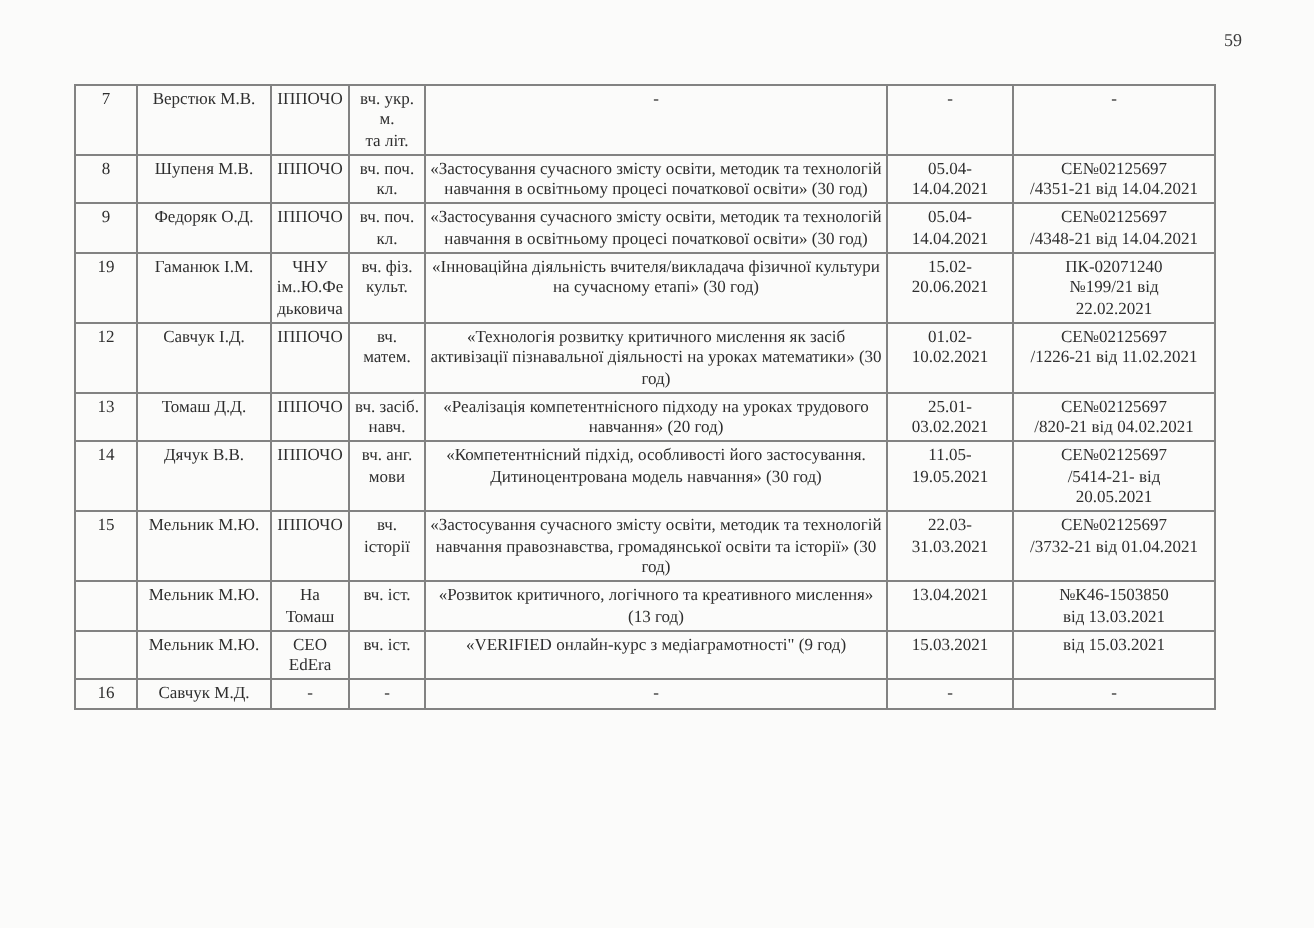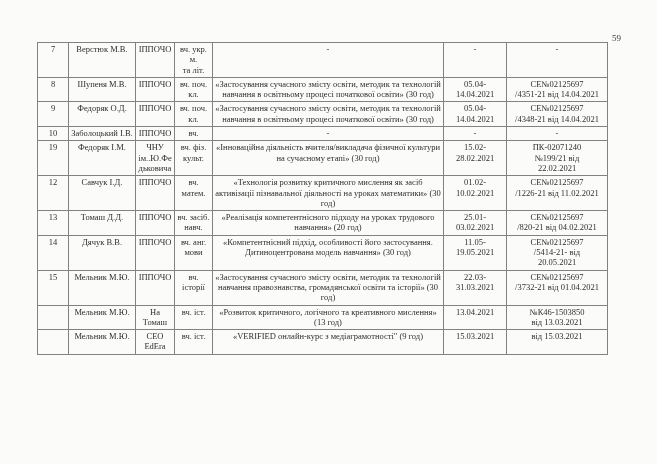--- a/index.html
+++ b/index.html
@@ -11,21 +11,21 @@
     height: 464px;
     position: relative;
     overflow: hidden;
     background: #fbfbfa;
     font-family: "Liberation Serif", serif;
     color: #2e2e2e;
   }
   .page-number {
     position: absolute;
     left: 612px;
-    top: 33px;
+    top: 15px;
     font-size: 9px;
     color: #3a3a3a;
   }
   table.doc-table {
     position: absolute;
     left: 37px;
     top: 42px;
     width: 570px;
     border-collapse: collapse;
     table-layout: fixed;
@@ -93,39 +93,30 @@
         <td>ІППОЧО</td>
         <td>вч. поч.
 кл.</td>
         <td>«Застосування сучасного змісту освіти, методик та технологій навчання в освітньому процесі початкової освіти» (30 год)</td>
         <td>05.04-
 14.04.2021</td>
         <td>СЕ№02125697
 /4348-21 від 14.04.2021</td>
       </tr>
       <tr>
-        <td>10</td>
-        <td>Заболоцький І.В.</td>
-        <td>ІППОЧО</td>
-        <td>вч.</td>
-        <td>-</td>
-        <td>-</td>
-        <td>-</td>
-      </tr>
-      <tr>
         <td>19</td>
-        <td>Федоряк І.М.</td>
+        <td>Гаманюк І.М.</td>
         <td>ЧНУ
 ім..Ю.Фе
 дьковича</td>
         <td>вч. фіз.
 культ.</td>
         <td>«Інноваційна діяльність вчителя/викладача фізичної культури на сучасному етапі» (30 год)</td>
         <td>15.02-
-28.02.2021</td>
+20.06.2021</td>
         <td>ПК-02071240
 №199/21 від
 22.02.2021</td>
       </tr>
       <tr>
         <td>12</td>
         <td>Савчук І.Д.</td>
         <td>ІППОЧО</td>
         <td>вч. матем.</td>
         <td>«Технологія розвитку критичного мислення як засіб активізації пізнавальної діяльності на уроках математики» (30 год)</td>
@@ -183,14 +174,23 @@
       <tr>
         <td></td>
         <td>Мельник М.Ю.</td>
         <td>СЕО
 EdEra</td>
         <td>вч. іст.</td>
         <td>«VERIFIED онлайн-курс з медіаграмотності" (9 год)</td>
         <td>15.03.2021</td>
         <td>від 15.03.2021</td>
       </tr>
+      <tr>
+        <td>16</td>
+        <td>Савчук М.Д.</td>
+        <td>-</td>
+        <td>-</td>
+        <td>-</td>
+        <td>-</td>
+        <td>-</td>
+      </tr>
     </tbody>
 </table>
 
 </body></html>

